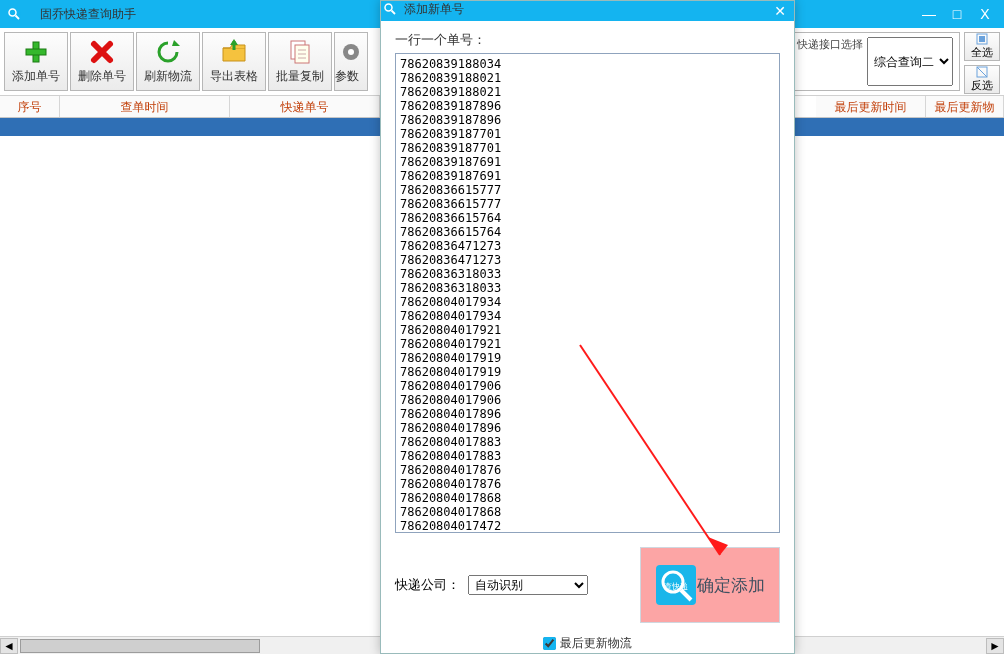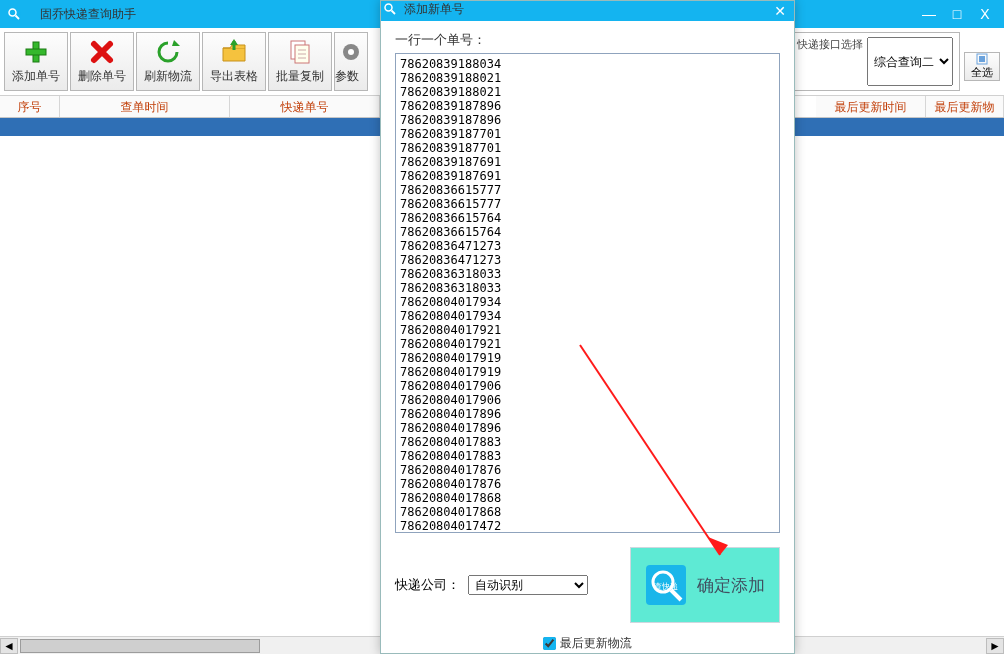--- a/index.html
+++ b/index.html
@@ -19,21 +19,21 @@
 .tb-btn { border: 1px solid #b7b7b7; background: linear-gradient(#fdfdfd,#ebebeb); width: 64px; display: flex; flex-direction: column; align-items: center; justify-content: center; gap: 2px; cursor: pointer; font-size: 12px; }
 .tb-btn .tb-icon { width: 28px; height: 28px; display: flex; align-items: center; justify-content: center; }
 .tb-btn svg { width: 28px; height: 28px; }
 .tb-label { color: #333; }
 
 .group-box { margin-left: auto; border: 1px solid #b7b7b7; padding: 4px 6px; display: flex; flex-direction: row; gap: 4px; }
 .group-box .group-title { font-size: 11px; color: #444; }
 .group-box select { font-size: 12px; padding: 1px 2px; }
 
 .side-right { display: flex; flex-direction: column; gap: 4px; margin-left: 2px; }
-.side-right .small-btn { border: 1px solid #b7b7b7; background: linear-gradient(#fdfdfd,#ebebeb); width: 36px; height: 30px; display: flex; flex-direction: column; align-items: center; justify-content: center; font-size: 11px; cursor: pointer; margin-top: 20px; }
+.side-right .small-btn { border: 1px solid #b7b7b7; background: linear-gradient(#fdfdfd,#ebebeb); width: 36px; height: 30px; display: flex; flex-direction: column; align-items: center; justify-content: center; font-size: 11px; cursor: pointer; }
 .small-btn svg { width: 12px; height: 12px; }
 
 .grid-header { display: flex; height: 22px; border-bottom: 1px solid #c6c6c6; }
 .grid-header .col { border-right: 1px solid #d6d6d6; padding: 3px 6px; font-size: 12px; color: #c2410c; text-align: center; background: #fafafa; }
 .c-seq { width: 60px; }
 .c-time { width: 170px; }
 .c-num { width: 150px; }
 .c-exp { width: 70px; flex: 0 0 70px; }
 .c-upd { width: 110px; margin-left: auto; }
 .c-upd2 { width: 78px; }
@@ -53,21 +53,21 @@
 .dialog .d-title .d-icon { width: 16px; height: 16px; margin-right: 6px; }
 .dialog .d-title .spacer { flex: 1; }
 .dialog .d-close { width: 26px; height: 20px; display: flex; align-items: center; justify-content: center; color: #fff; cursor: pointer; font-size: 14px; }
 .dialog .d-body { flex: 1; padding: 10px 14px; display: flex; flex-direction: column; }
 .d-label { font-size: 13px; color: #333; margin-bottom: 4px; }
 .d-textarea-wrap { flex: 0 0 auto; border: 1px solid #8fa3bd; margin-bottom: 14px; height: 480px; display: flex; }
 .d-textarea { flex: 1; border: none; resize: none; padding: 3px 4px; font-family: SimSun, monospace; font-size: 12px; line-height: 14px; white-space: pre; overflow-y: scroll; }
 .d-row { display: flex; align-items: center; gap: 8px; margin-bottom: 8px; }
 .d-row label { font-size: 13px; }
 .d-row select { font-size: 12px; padding: 1px 2px; width: 120px; }
-.d-confirm { border: 1px solid #cfd7df; background: #5eead4; padding: 16px 14px; display: flex; align-items: center; gap: 10px; cursor: pointer; font-size: 17px; color: #405060; }
+.d-confirm { border: 1px solid #cfd7df; background: #fca5a5; padding: 16px 14px; display: flex; align-items: center; gap: 0; cursor: pointer; font-size: 17px; color: #405060; }
 .d-confirm .d-conf-icon { width: 42px; height: 42px; display: flex; align-items: center; justify-content: center; }
 .d-check-row { text-align: center; margin-top: 4px; font-size: 12px; color: #333; }
 .d-check-row input { vertical-align: middle; accent-color: #14b4f0; }
 
 
 .arrow { position: absolute; left: 570px; top: 335px; width: 200px; height: 260px; pointer-events: none; z-index: 500; }
 .arrow svg { width: 100%; height: 100%; }
 
 
 .truncated { overflow: hidden; white-space: nowrap; width: 100%; }

